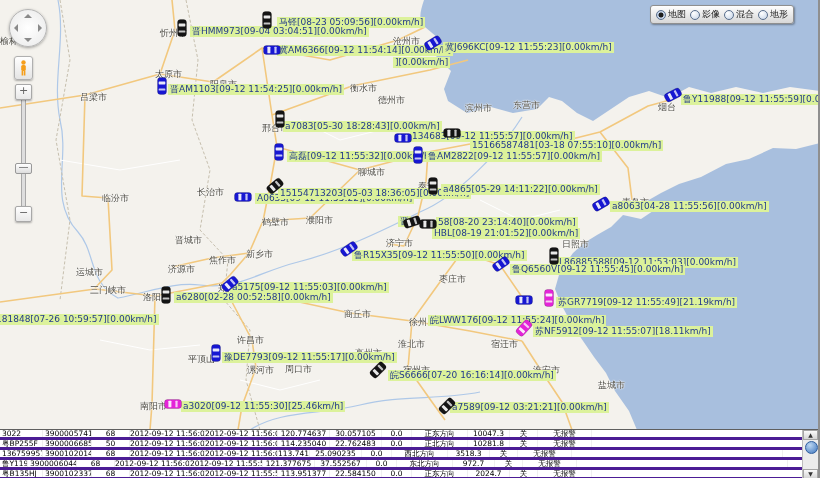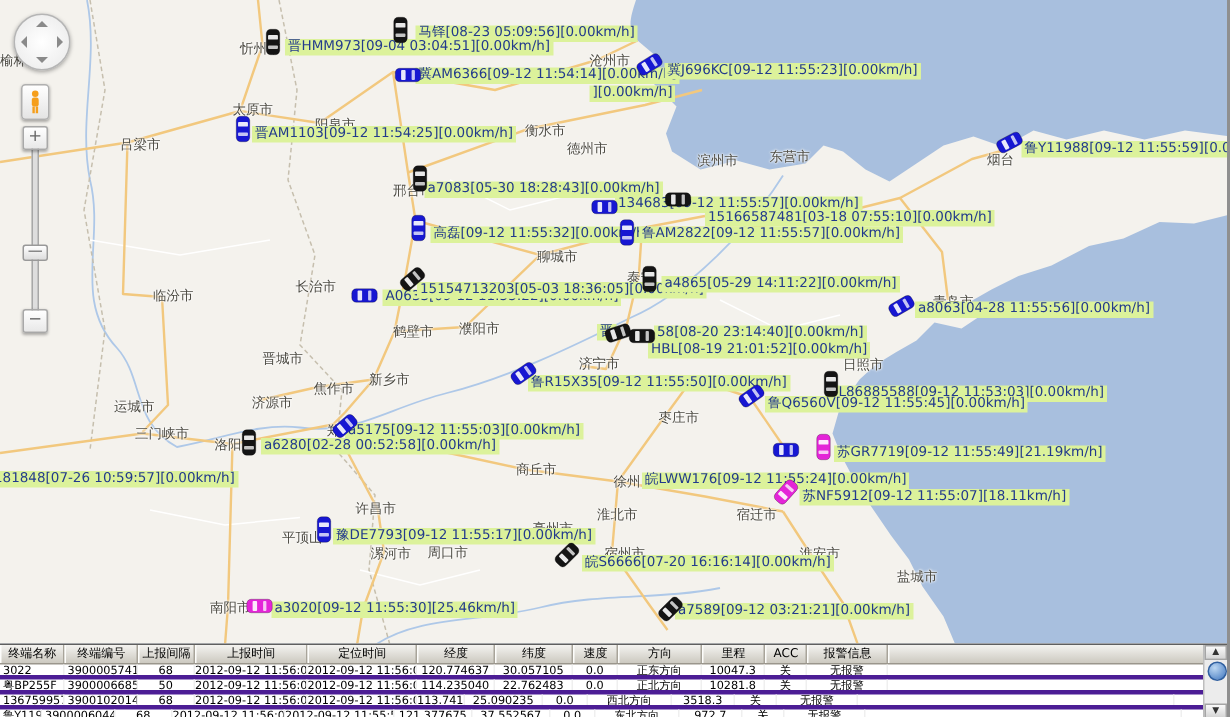--- a/index.html
+++ b/index.html
@@ -404,38 +404,41 @@
         <rect x="2.2" y="5" width="4.6" height="6" rx="1.5" fill="#f59e1b"></rect>
         <rect x="2.6" y="11" width="1.6" height="4.5" fill="#f59e1b"></rect>
         <rect x="4.8" y="11" width="1.6" height="4.5" fill="#f59e1b"></rect>
       </svg>
     </div>
     <div class="zbtn" style="top:84px">+</div>
     <div class="ztrack"></div>
     <div class="zhandle"></div>
     <div class="zbtn" style="top:206px">−</div>
 
+    <div class="maptype" id="maptype">
+        <span class="mt-opt">
+          <span class="radio sel"></span>
+          <span>地图</span>
+        </span>
+        <span class="mt-opt">
+          <span class="radio"></span>
+          <span>影像</span>
+        </span>
+        <span class="mt-opt">
+          <span class="radio"></span>
+          <span>混合</span>
+        </span>
+        <span class="mt-opt">
+          <span class="radio"></span>
+          <span>地形</span>
+        </span>
+      </div>
   </div>
 
   <div class="datatable">
-    <div class="thead" id="thead">
-        <div class="th" style="width: 43px;">终端名称</div>
-        <div class="th" style="width: 49px;">终端编号</div>
-        <div class="th" style="width: 38px;">上报间隔</div>
-        <div class="th" style="width: 75px;">上报时间</div>
-        <div class="th" style="width: 73px;">定位时间</div>
-        <div class="th" style="width: 52px;">经度</div>
-        <div class="th" style="width: 52px;">纬度</div>
-        <div class="th" style="width: 30px;">速度</div>
-        <div class="th" style="width: 56px;">方向</div>
-        <div class="th" style="width: 42px;">里程</div>
-        <div class="th" style="width: 28px;">ACC</div>
-        <div class="th" style="width: 54px;">报警信息</div>
-        <div class="th" style="width: 211px;"></div>
-      </div>
     <div id="tbody">
         <div class="trow">
           <div class="td l" style="width: 43px;">3022</div>
           <div class="td l" style="width: 49px;">3900005741</div>
           <div class="td" style="width: 38px;">68</div>
           <div class="td" style="width: 75px;">2012-09-12 11:56:09</div>
           <div class="td" style="width: 73px;">2012-09-12 11:56:02</div>
           <div class="td" style="width: 52px;">120.774637</div>
           <div class="td" style="width: 52px;">30.057105</div>
           <div class="td" style="width: 30px;">0.0</div>

